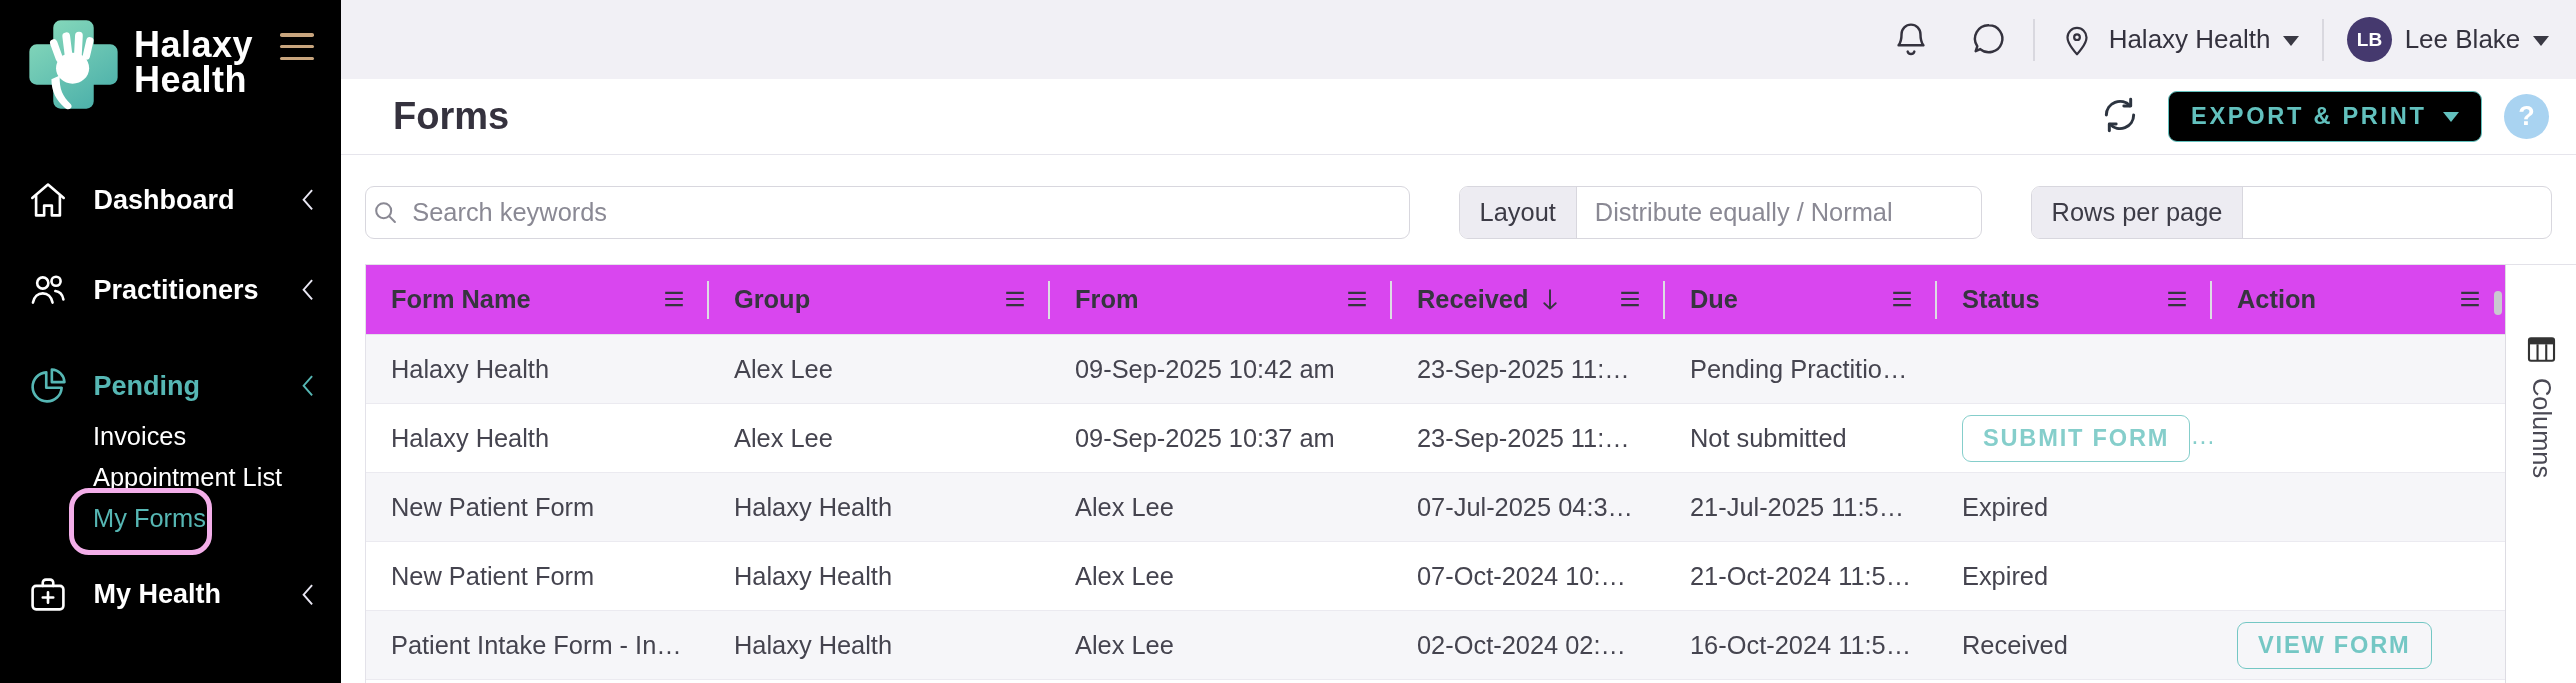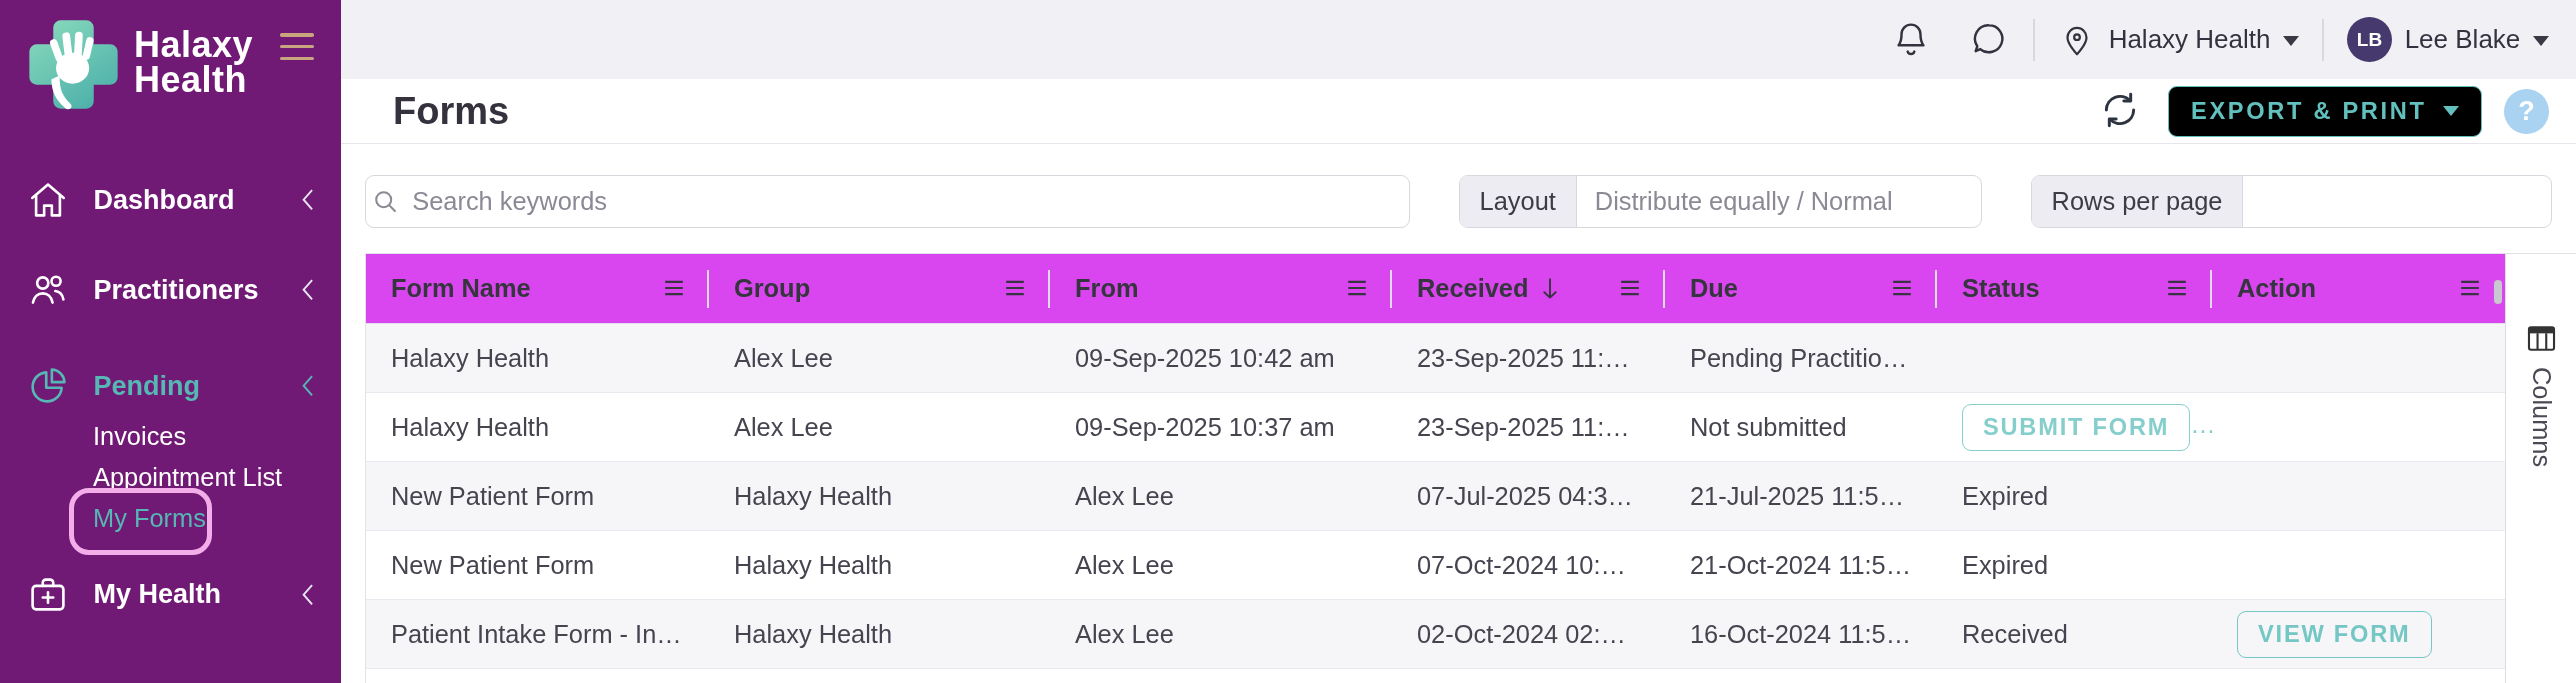--- a/index.html
+++ b/index.html
@@ -1,21 +1,21 @@
 <!DOCTYPE html>
 <html style="font-size:14.5px"><head>
 <meta charset="utf-8">
 <style>
   * { margin:0; padding:0; box-sizing:border-box; }
   html,body { width:2576px; height:683px; overflow:hidden; background:#fff;
               font-family:"Liberation Sans", sans-serif; }
   body { display:flex; }
 
   
-  .sidebar { width:341px; flex:0 0 341px; background:#701a75; color:#fff; position:relative; }
+  .sidebar { width:341px; flex:0 0 341px; background:#000000; color:#fff; position:relative; }
   .logo-row { display:flex; align-items:flex-start; padding:12.7px 25.4px 0 22px; position:relative; }
   .logo-mark svg { width:103px; height:103px; display:block; }
   .brand { margin-left:9px; margin-top:14.5px; font-size:36px; font-weight:bold; line-height:0.98; letter-spacing:0.5px; }
   .hamburger { position:absolute; right:27px; top:33px; display:flex; flex-direction:column; gap:8.2px; cursor:pointer; }
   .hamburger i { display:block; width:34px; height:3.6px; background:#c8a57e; border-radius:1.8px; }
 
   .nav-main { height:53px; display:flex; align-items:center; padding:0 27px 0 27px; font-size:27px; font-weight:bold; cursor:pointer; }
   .nav-main .nav-icon { width:42px; display:flex; justify-content:center; margin-right:24.5px; flex:0 0 42px; }
   .nav-main .nav-label { flex:1; }
   .nav-main .chev { width:14.5px; height:25.4px; color:#e8e6f2; }
@@ -29,21 +29,21 @@
   
   .main { flex:1; display:flex; flex-direction:column; min-width:0; background:#fff; }
 
   .topbar { height:79px; background:#f1f0f5; display:flex; align-items:center; justify-content:flex-end; padding-right:27px; gap:23px; color:#34323e; font-size:26px; }
   .topbar svg { display:block; }
   .tb-div { width:1.8px; height:42px; background:#d9d8df; }
   .caret-down { width:0; height:0; border-left:8.2px solid transparent; border-right:8.2px solid transparent; border-top:10px solid #3a3944; margin-top:3.6px; }
   .avatar { width:45px; height:45px; border-radius:50%; background:#45396e; color:#fff; font-size:19px; font-weight:bold; display:flex; align-items:center; justify-content:center; }
   .tb-group { display:flex; align-items:center; gap:12.7px; cursor:pointer; }
 
-  .page-head { height:65px; border-bottom:1.8px solid #e6e5ec; display:flex; align-items:center; padding:0 27px 0 52px; background:#fff; }
+  .page-head { height:76px; border-bottom:1.8px solid #e6e5ec; display:flex; align-items:center; padding:0 27px 0 52px; background:#fff; }
   .page-title { font-size:38px; font-weight:bold; color:#35323e; }
   .head-actions { margin-left:auto; display:flex; align-items:center; gap:22px; }
   .refresh-btn { cursor:pointer; margin-right:5.4px; }
   .export-btn { display:flex; align-items:center; gap:16.3px; border:1.8px solid #62c1be; color:#62c1be; background:#000000; border-radius:9px; height:51px; padding:0 22px; font-family:"Liberation Sans", sans-serif; font-size:23.6px; font-weight:bold; letter-spacing:2.7px; cursor:pointer; }
   .export-caret { width:0; height:0; border-left:8.2px solid transparent; border-right:8.2px solid transparent; border-top:10px solid #62c1be; }
   .help-btn { width:45px; height:45px; border-radius:50%; background:#a9d3f1; color:#fff; font-size:27px; font-weight:bold; display:flex; align-items:center; justify-content:center; cursor:pointer; }
 
   .controls { display:flex; align-items:center; gap:49px; padding:31px 25.4px 25.4px 23.6px; background:#fff; }
   .search-box { flex:0 0 1045px; height:53px; border:1.8px solid #d8d7de; border-radius:9px; background:#fff; display:flex; align-items:center; gap:12.7px; padding:0 5px; }
   .search-box input { flex:1; border:none; outline:none; background:transparent; font-family:"Liberation Sans", sans-serif; font-size:25.4px; color:#3c3b46; }

